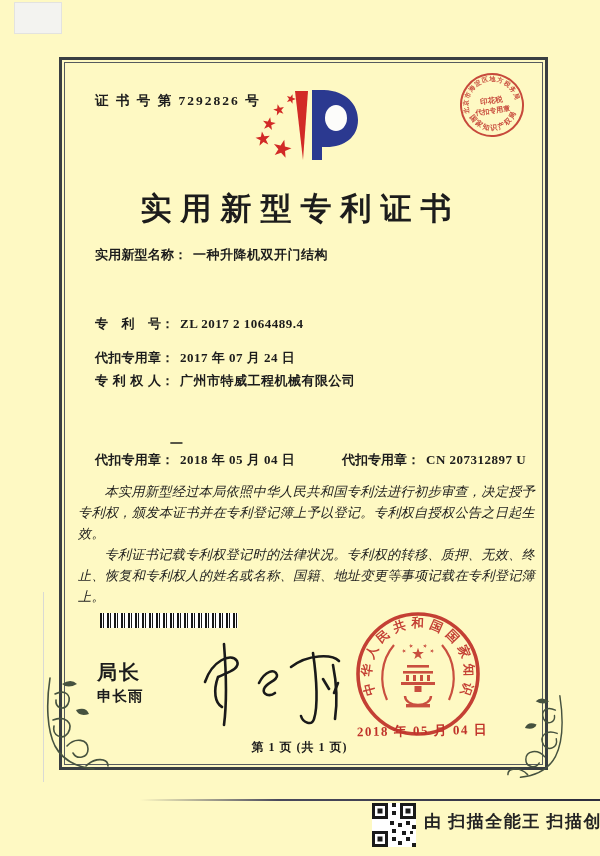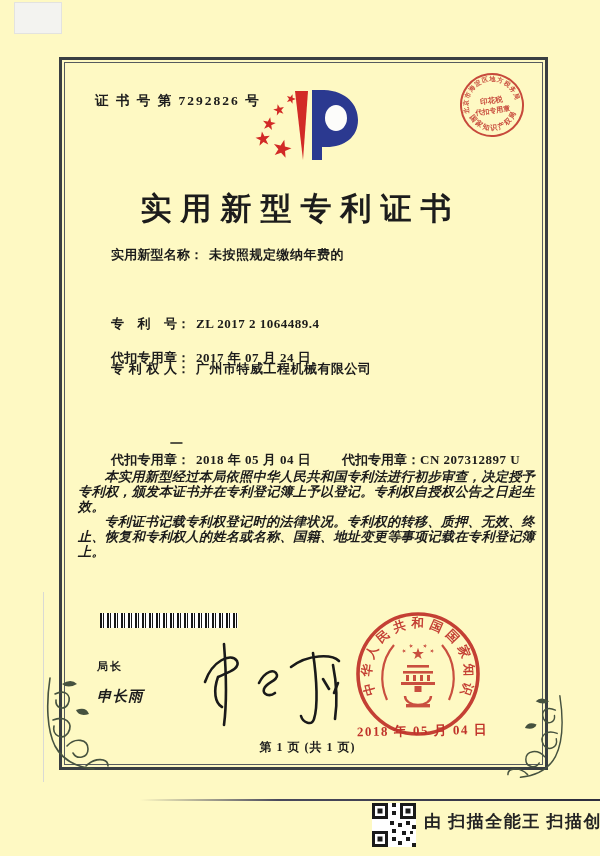--- a/index.html
+++ b/index.html
@@ -23,50 +23,50 @@
 
   .cert-no { position:absolute; left:95px; top:92px; font-size:13.5px; font-weight:700;
     letter-spacing:2px; }
 
   .logo { position:absolute; left:246px; top:86px; }
 
   .title { position:absolute; left:59px; top:170px; width:483px; text-align:center;
     font-size:31px; font-weight:600; letter-spacing:9px; white-space:nowrap;margin-top:18px; }
 
   .row { position:absolute; left:95px; font-size:13px; font-weight:700; white-space:nowrap; }
-  .row .lbl { display:inline-block; width:66px; text-align:justify; text-align-last:justify;margin-left:16px; }
+  .row .lbl { display:inline-block; width:66px; text-align:justify; text-align-last:justify; }
   .row .val { margin-left:6px; letter-spacing:0.5px; }
   .addr-line2 { position:absolute; left:170px; top:435px; font-size:13px; font-weight:700; }
   .row-grantno { position:absolute; left:342px; top:451px; font-size:13px; font-weight:700; white-space:nowrap; }
-  .row-grantno .val { letter-spacing:0.5px; }
-
-  .legal { position:absolute; left:78px; top:469px; width:457px;
-    font-size:13.2px; line-height:15px; font-weight:700; font-style:italic;
+  .row-grantno .val { margin-left:6px; letter-spacing:0.5px; }
+
+  .legal { position:absolute; left:78px; top:481px; width:457px;
+    font-size:13.2px; line-height:21px; font-weight:400; font-style:italic;
     text-align:justify; letter-spacing:0.2px; }
   .legal p { margin:0; text-indent:2em; }
 
   .barcode { position:absolute; left:100px; top:613px; width:138px; height:15px;
     background:repeating-linear-gradient(90deg,
       #161616 0 2px, #fff 2px 3px, #161616 3px 4px, #fff 4px 7px,
       #161616 7px 9px, #fff 9px 10px, #161616 10px 11px, #fff 11px 14px); }
 
-  .director-title { position:absolute; left:97px; top:659px; font-size:11px; font-weight:700; letter-spacing:2px;text-align:center; }
-  .director-name  { position:absolute; left:97px; top:687px; font-size:14.5px; font-weight:700; letter-spacing:1px;font-style:italic; }
+  .director-title { position:absolute; left:97px; top:659px; font-size:20px; font-weight:700; letter-spacing:2px;text-align:center; }
+  .director-name  { position:absolute; left:97px; top:687px; font-size:14.5px; font-weight:700; letter-spacing:1px; }
   .signature { position:absolute; left:185px; top:630px; }
 
   .seal { position:absolute; left:351px; top:607px; opacity:0.93; }
   .seal-date { position:absolute; left:357px; top:722px; font-size:13px; font-weight:700;
     color:var(--seal-red); letter-spacing:1.5px; transform:rotate(-1deg); white-space:nowrap; }
 
   .tax-stamp { position:absolute; left:458px; top:71px; opacity:0.88; }
 
   .ornament-left  { position:absolute; left:42px;  top:676px; }
   .ornament-right { position:absolute; left:498px; top:694px; transform:scaleX(-1); }
 
-  .footer { position:absolute; left:66px; top:739px; width:483px; text-align:center;
+  .footer { position:absolute; left:58px; top:739px; width:483px; text-align:center;
     font-size:12px; font-weight:600; letter-spacing:1px; }
 
   .qr { position:absolute; left:372px; top:803px; }
   .cs-text { position:absolute; left:424px; top:810px; font-size:17px; font-weight:600;
     letter-spacing:1.5px; color:#232323; white-space:nowrap; }
 
   
   .seal-ring-text { font-size:12.5px; letter-spacing:5px; fill:var(--seal-red);
     font-family:"Liberation Serif","DejaVu Serif",serif; font-weight:700; }
   .stamp-arc-top { font-size:6.3px; letter-spacing:0.9px; fill:var(--seal-red); font-weight:700; }
@@ -99,29 +99,29 @@
       <use href="#star" transform="translate(33,24) scale(0.58) rotate(-14)"></use>
       <use href="#star" transform="translate(23,38) scale(0.68) rotate(10)"></use>
       <use href="#star" transform="translate(17,53) scale(0.76) rotate(-8)"></use>
       <use href="#star" transform="translate(36,63) scale(0.95) rotate(14)"></use>
     </g>
   </svg>
 
   <div class="title">实用新型专利证书</div>
 
   <div class="row" style="top:246px">
-    <span class="lbl" style="width:79px">实用新型名称</span><span>：</span><span class="val">未按照规定缴纳年费的</span>
+    <span class="lbl" style="width:79px">实用新型名称</span><span>：</span><span class="val">一种升降机双开门结构</span>
   </div>
   <div class="row" style="top:315px">
     <span class="lbl">专　利　号</span><span>：</span><span class="val">ZL 2017 2 1064489.4</span>
   </div>
   <div class="row" style="top:349px">
     <span class="lbl">代扣专用章</span><span>：</span><span class="val">2017 年 07 月 24 日</span>
   </div>
-  <div class="row" style="top:360px">
+  <div class="row" style="top:372px">
     <span class="lbl">专 利 权 人</span><span>：</span><span class="val">广州市特威工程机械有限公司</span>
   </div>
   <div class="addr-line2">一</div>
   <div class="row" style="top:451px">
     <span class="lbl">代扣专用章</span><span>：</span><span class="val">2018 年 05 月 04 日</span>
   </div>
   <div class="row-grantno">
     <span>代扣专用章</span><span>：</span><span class="val">CN 207312897 U</span>
   </div>
 

